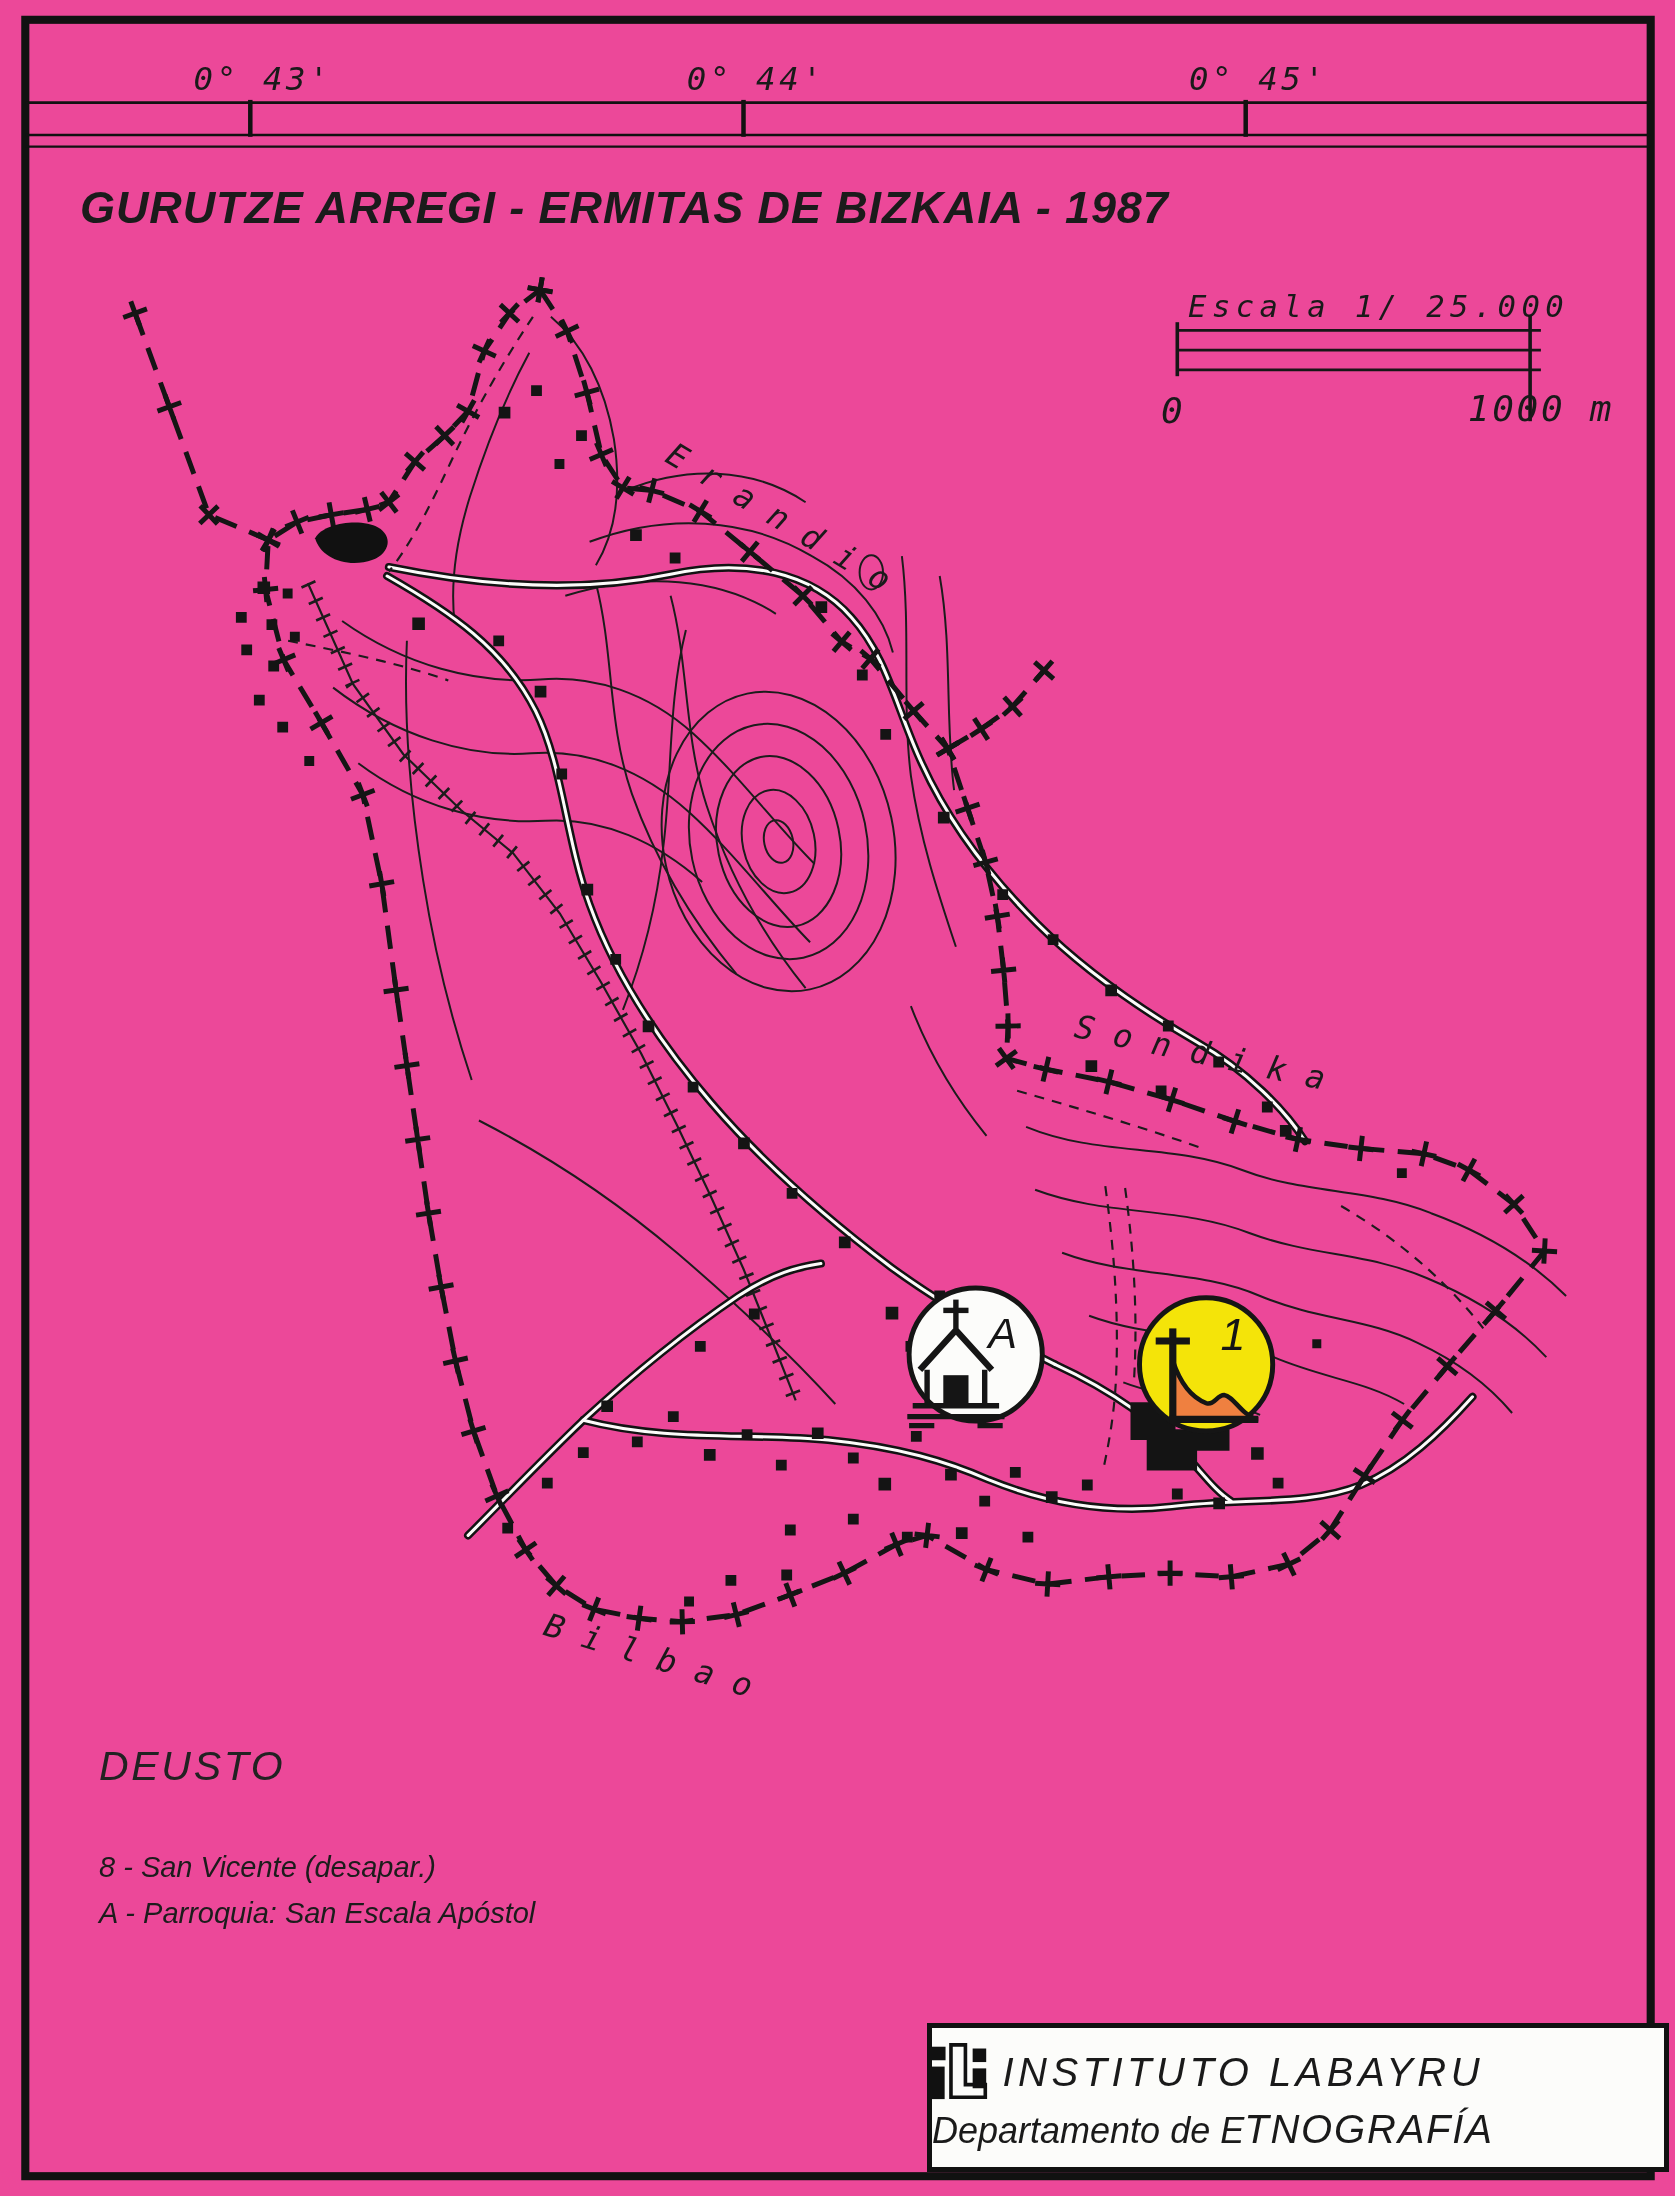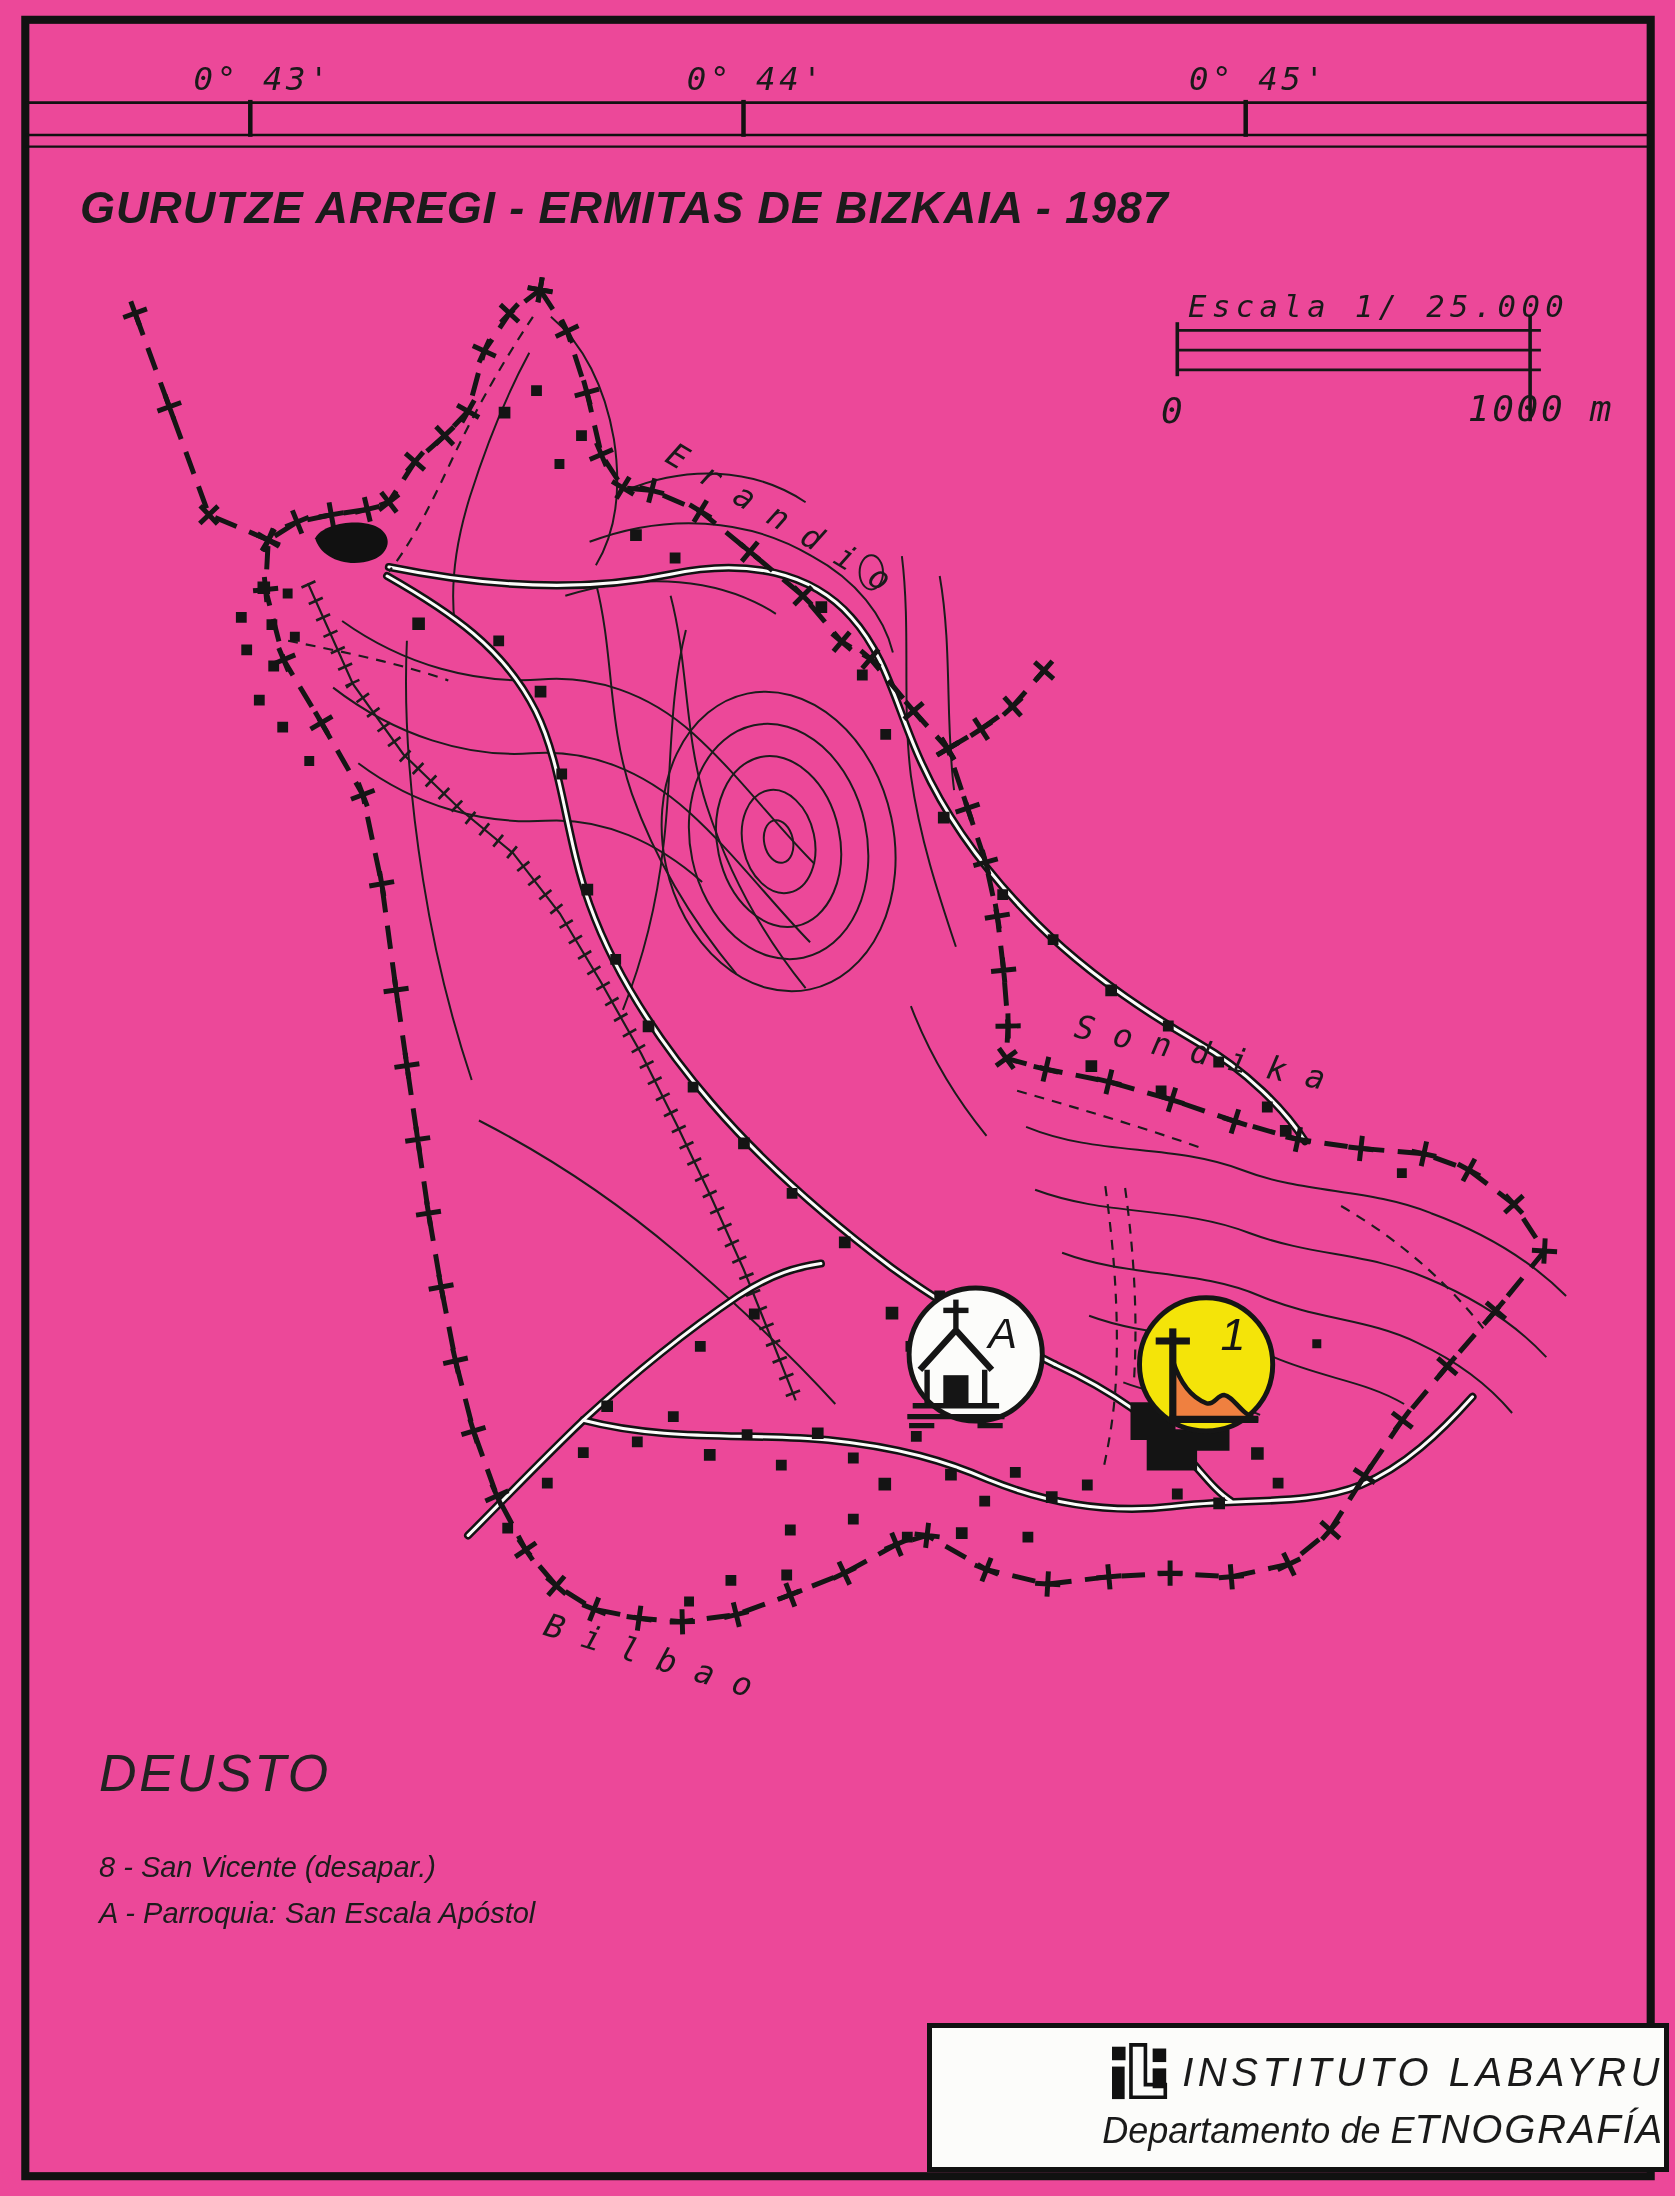--- a/index.html
+++ b/index.html
@@ -1,26 +1,26 @@
 <!DOCTYPE html>
 <html style="font-size:14.4px"><head>
 <meta charset="utf-8">
 <style>
   html,body{margin:0;padding:0;background:#e8e8e4;}
   .page{position:relative;width:1676px;height:2196px;background:#ec4899;overflow:hidden;
         font-family:"Liberation Sans",sans-serif;color:#141414;font-style:italic;}
   .art{position:absolute;left:0;top:0;width:1676px;height:2196px;}
   .abs{position:absolute;white-space:nowrap;margin-left:13px;}
   .title{left:67px;top:182px;font-size:45px;font-weight:bold;letter-spacing:0.9px;color:#1b1b1b;}
-  .deusto{left:86px;top:1743px;font-size:52px;letter-spacing:2.7px;color:#222;}
+  .deusto{left:86px;top:1743px;font-size:41px;letter-spacing:2.7px;color:#222;}
   .legend1{left:86px;top:1851px;font-size:29px;color:#1c1c1c;}
   .legend2{left:86px;top:1897px;font-size:29px;color:#1c1c1c;}
   .footerbox{left:914px;top:2023px;width:742px;height:149px;border:5.4px solid #111;
              box-sizing:border-box;background:#fcfcfa;display:flex;flex-direction:column;
-             align-items:flex-end;justify-content:center;gap:5.4px;}
+             align-items:flex-start;justify-content:center;gap:5.4px;}
   .frow{display:flex;align-items:center;gap:14.4px;}
   .inst{font-size:40px;letter-spacing:4.5px;color:#1a1a1a;}
   .dept{font-size:36px;color:#1a1a1a;}
   .dept .caps{font-size:40px;letter-spacing:1.8px;}
   .svgtext{font-family:"DejaVu Sans Mono",monospace;fill:#1a1a1a;}
   .contour{fill:none;stroke:#1c1c1c;stroke-width:2.2;}
   .trail{fill:none;stroke:#1c1c1c;stroke-width:2.4;stroke-dasharray:11 9;}
   .roadC{fill:none;stroke:#131313;stroke-width:9;stroke-linecap:round;}
   .roadW{fill:none;stroke:#fcfcfa;stroke-width:3.4;stroke-linecap:round;}
   .bound{fill:none;stroke:#151515;stroke-width:5.5;stroke-dasharray:26 15;

